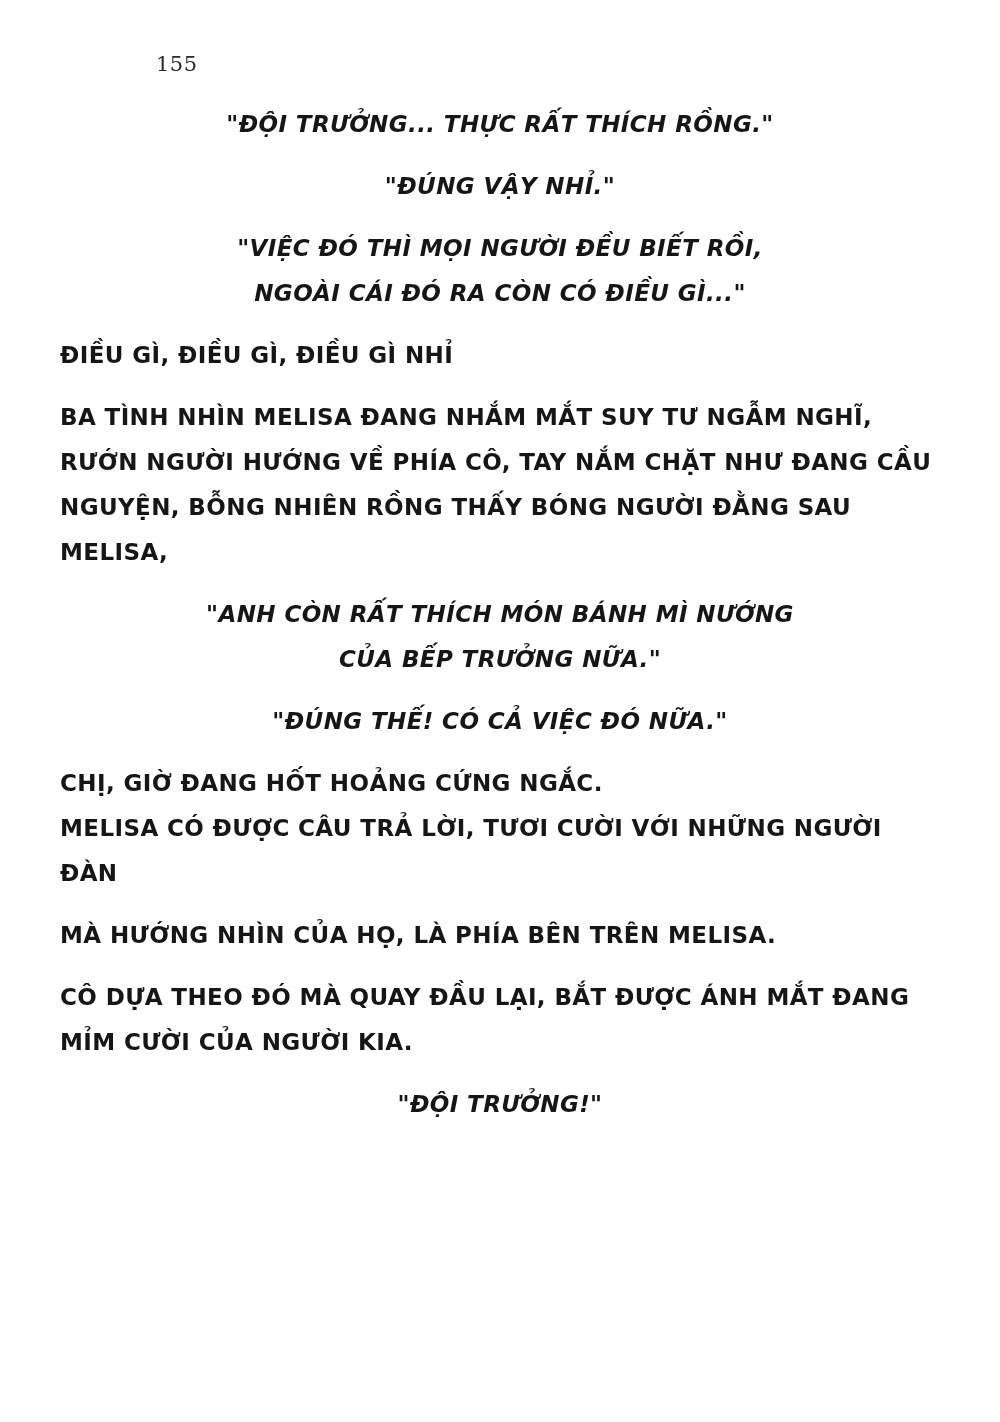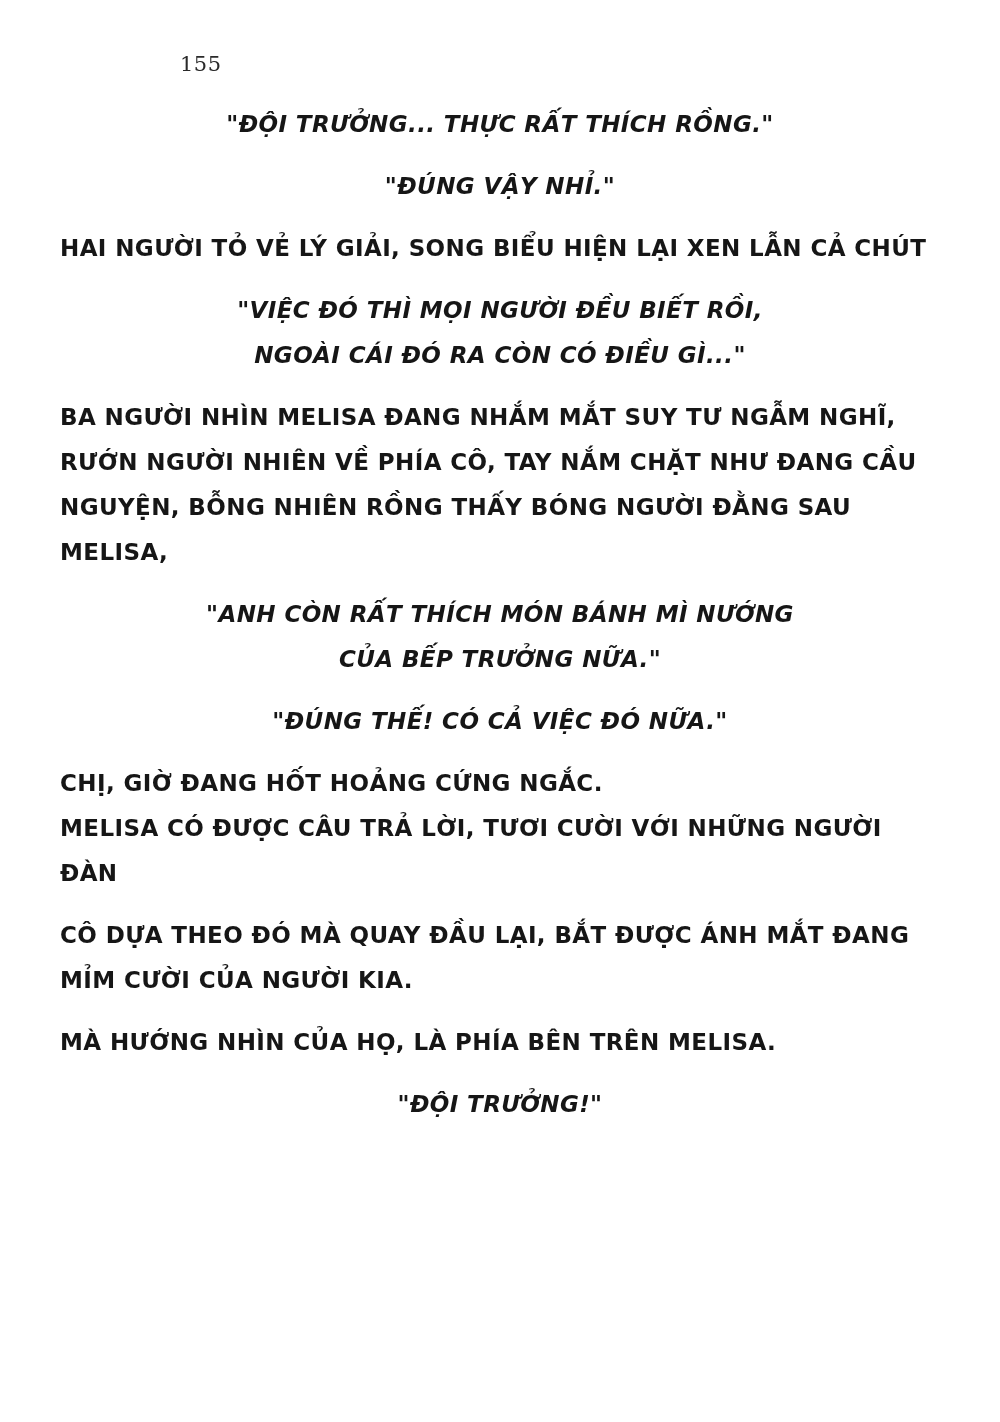--- a/index.html
+++ b/index.html
@@ -19,21 +19,21 @@
     width: 1000px;
     height: 1422px;
     padding: 52px 60px 0 60px;
     background: #ffffff;
   }
   .page-number {
     font-family: "DejaVu Serif", serif;
     font-size: 21px;
     font-weight: normal;
     color: #2a2a2a;
-    margin-left: 120px;
+    margin-left: 96px;
     letter-spacing: 0.5px;
   }
   .text-content {
     margin-top: 26px;
   }
   .block {
     font-weight: bold;
     font-size: 23px;
     line-height: 45px;
     letter-spacing: 0.4px;
@@ -58,46 +58,48 @@
   <div class="page-number">155</div>
 
   <div class="text-content">
       <div class="block dialogue">
         <div class="line">"ĐỘI TRƯỞNG... THỰC RẤT THÍCH RỒNG."</div>
       </div>
       <div class="block dialogue">
         <div class="line">"ĐÚNG VẬY NHỈ."</div>
       </div>
       <div class="block narration">
-        <div class="line">HAI NGƯỜI TỎ VẺ LÝ GIẢI, SONG BIỂU HIỆN LẠI XEN LẪN CẢ CHÚT</div>
       </div>
       <div class="block dialogue">
         <div class="line">"VIỆC ĐÓ THÌ MỌI NGƯỜI ĐỀU BIẾT RỒI,</div>
         <div class="line">NGOÀI CÁI ĐÓ RA CÒN CÓ ĐIỀU GÌ..."</div>
       </div>
       <div class="block narration">
-        <div class="line">BA NGƯỜI NHÌN MELISA ĐANG NHẮM MẮT SUY TƯ NGẪM NGHĨ,</div>
-        <div class="line">RƯỚN NGƯỜI NHIÊN VỀ PHÍA CÔ, TAY NẮM CHẶT NHƯ ĐANG CẦU</div>
+        <div class="line">ĐIỀU GÌ, ĐIỀU GÌ, ĐIỀU GÌ NHỈ</div>
+      </div>
+      <div class="block narration">
+        <div class="line">BA TÌNH NHÌN MELISA ĐANG NHẮM MẮT SUY TƯ NGẪM NGHĨ,</div>
+        <div class="line">RƯỚN NGƯỜI HƯỚNG VỀ PHÍA CÔ, TAY NẮM CHẶT NHƯ ĐANG CẦU</div>
         <div class="line">NGUYỆN, BỖNG NHIÊN RỒNG THẤY BÓNG NGƯỜI ĐẰNG SAU MELISA,</div>
       </div>
       <div class="block dialogue">
         <div class="line">"ANH CÒN RẤT THÍCH MÓN BÁNH MÌ NƯỚNG</div>
         <div class="line">CỦA BẾP TRƯỞNG NỮA."</div>
       </div>
       <div class="block dialogue">
         <div class="line">"ĐÚNG THẾ! CÓ CẢ VIỆC ĐÓ NỮA."</div>
       </div>
       <div class="block narration">
         <div class="line">CHỊ, GIỜ ĐANG HỐT HOẢNG CỨNG NGẮC.</div>
         <div class="line">MELISA CÓ ĐƯỢC CÂU TRẢ LỜI, TƯƠI CƯỜI VỚI NHỮNG NGƯỜI ĐÀN</div>
       </div>
       <div class="block narration">
+        <div class="line">MÀ HƯỚNG NHÌN CỦA HỌ, LÀ PHÍA BÊN TRÊN MELISA.</div>
+      </div>
+      <div class="block narration">
         <div class="line">CÔ DỰA THEO ĐÓ MÀ QUAY ĐẦU LẠI, BẮT ĐƯỢC ÁNH MẮT ĐANG</div>
         <div class="line">MỈM CƯỜI CỦA NGƯỜI KIA.</div>
-      </div>
-      <div class="block narration">
-        <div class="line">MÀ HƯỚNG NHÌN CỦA HỌ, LÀ PHÍA BÊN TRÊN MELISA.</div>
       </div>
       <div class="block dialogue">
         <div class="line">"ĐỘI TRƯỞNG!"</div>
       </div>
     </div>
 </div>
 
 </body></html>

